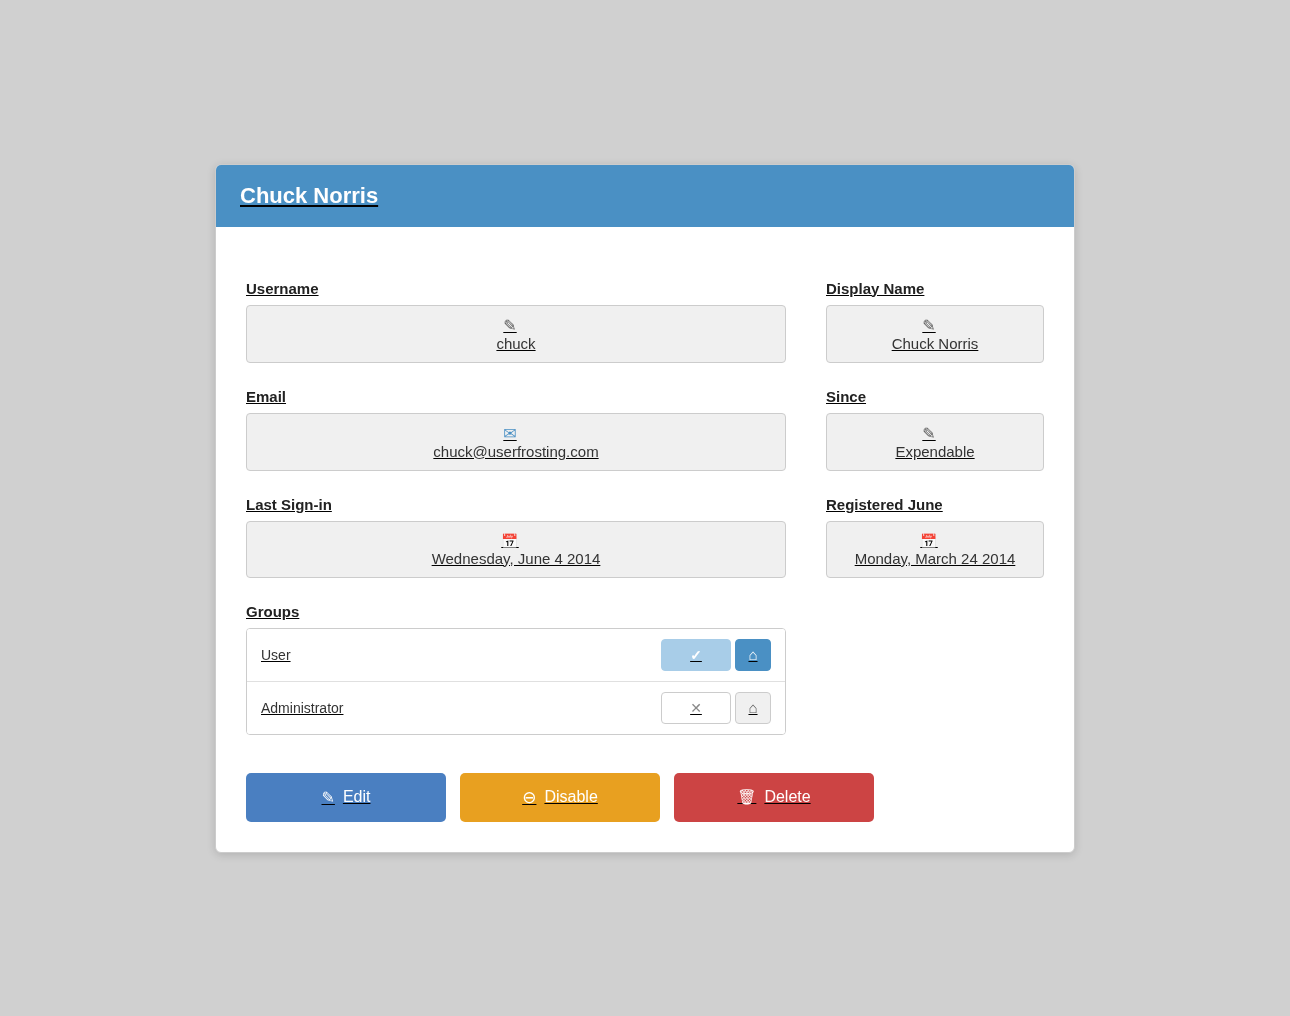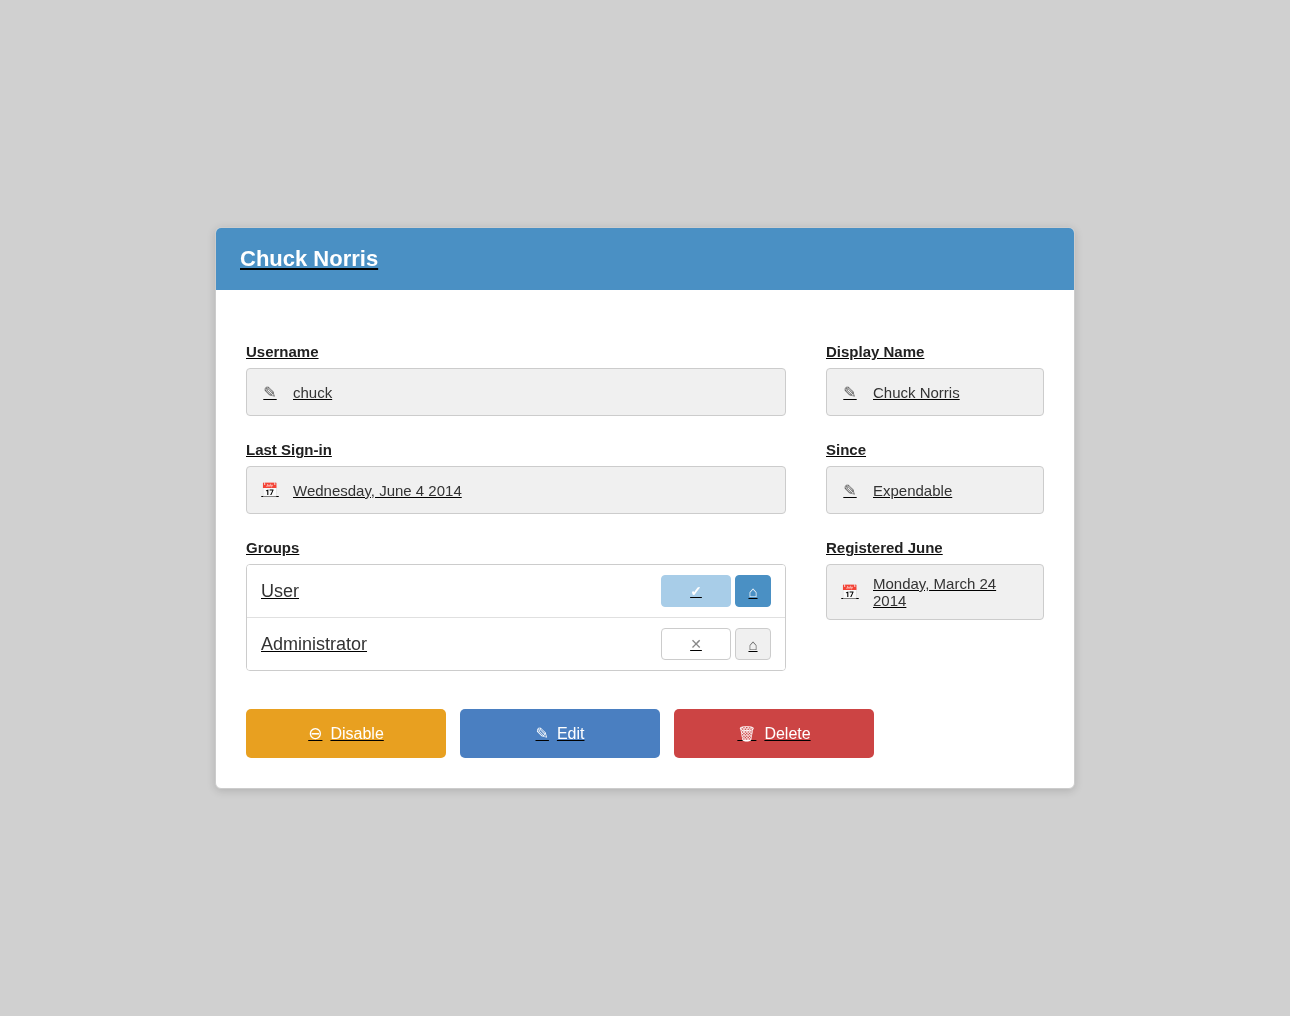--- a/index.html
+++ b/index.html
@@ -49,20 +49,21 @@
       margin-top: 25px;
     }
     .field-input {
       display: flex;
       align-items: center;
       border: 1px solid #ccc;
       border-radius: 4px;
       background: #f0f0f0;
       padding: 10px 12px;
       min-height: 48px;
+      flex-direction: column;
     }
     .field-icon {
       margin-right: 12px;
       color: #555;
       font-size: 16px;
       flex-shrink: 0;
       width: 22px;
       text-align: center;
     }
     .field-icon.email-icon {
@@ -88,21 +89,21 @@
       display: flex;
       align-items: center;
       padding: 10px 14px;
       border-bottom: 1px solid #e0e0e0;
       background: #fff;
     }
     .group-row:last-child {
       border-bottom: none;
     }
     .group-name {
-      font-size: 18px;
+      font-size: 14px;
       color: #333;
       flex: 1;
     }
     .group-actions {
       display: flex;
       align-items: center;
       gap: 4px;
     }
     .toggle-btn {
       width: 70px;
@@ -195,20 +196,27 @@
 
       <div>
         <div class="field-group">
           <span class="field-label">Username</span>
           <div class="field-input">
             <span class="field-icon icon-edit"></span>
             <span class="field-value">chuck</span>
           </div>
         </div>
         <div class="field-group">
+          <span class="field-label">Email</span>
+          <div class="field-input">
+            <span class="field-icon email-icon icon-email"></span>
+            <span class="field-value">chuck@userfrosting.com</span>
+          </div>
+        </div>
+        <div class="field-group">
           <span class="field-label">Last Sign-in</span>
           <div class="field-input">
             <span class="field-icon icon-calendar"></span>
             <span class="field-value">Wednesday, June 4 2014</span>
           </div>
         </div>
         <div class="field-group groups-section">
           <span class="field-label">Groups</span>
           <div class="groups-table">
 
@@ -259,27 +267,27 @@
           <div class="field-input">
             <span class="field-icon icon-calendar"></span>
             <span class="field-value">Monday, March 24 2014</span>
           </div>
         </div>
       </div>
 
     </div>
 
     <div class="action-buttons">
+      <button class="btn btn-edit">
+        <span class="icon-edit"></span>
+        <span>Edit</span>
+      </button>
       <button class="btn btn-disable">
         <span class="icon-no-entry"></span>
         <span>Disable</span>
-      </button>
-      <button class="btn btn-edit">
-        <span class="icon-edit"></span>
-        <span>Edit</span>
       </button>
       <button class="btn btn-delete">
         <span class="icon-trash"></span>
         <span>Delete</span>
       </button>
     </div>
 
   </div>
 </div>
 

